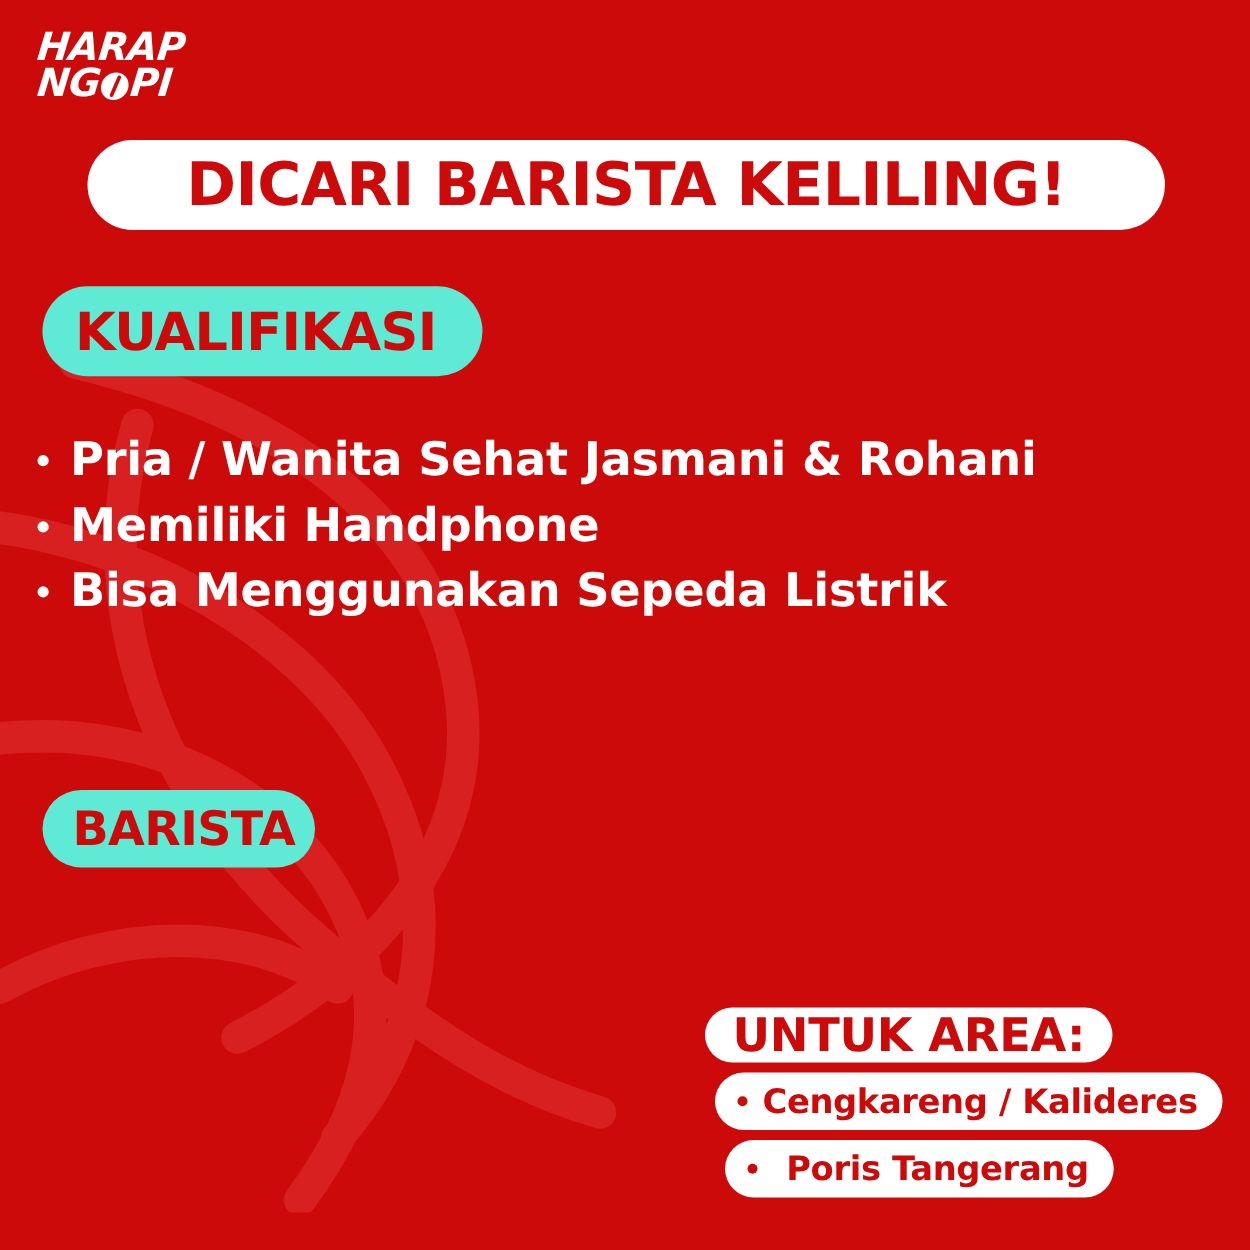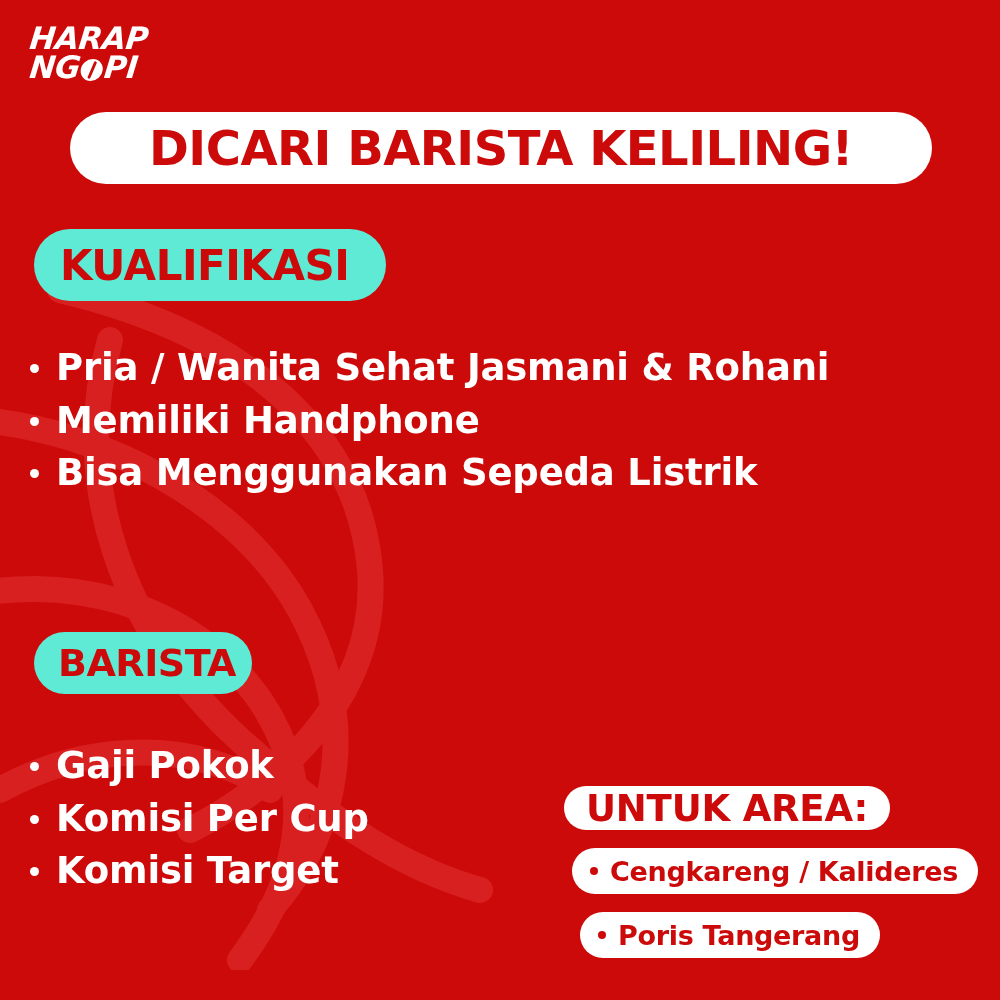--- a/index.html
+++ b/index.html
@@ -193,34 +193,34 @@
     height: 44px;
     font-size: 37px;
     padding: 0 22px;
     letter-spacing: -0.2px;
     margin-left: 0px;
   }
   .area-item {
     height: 46px;
     font-size: 27px;
     padding: 0 20px 0 18px;
-    margin-top: 18px;
+    margin-top: 8px;
     letter-spacing: -0.3px;
   }
   .area-item .dot {
     width: 8px;
     height: 8px;
     border-radius: 50%;
     background: #cc0a0a;
     display: inline-block;
     margin-right: 12px;
     flex: 0 0 auto;
   }
   #area-item-0 { margin-left: 8px; }
-  #area-item-1 { margin-left: 16px; }
+  #area-item-1 { margin-left: 16px; gap: 11px; }
 </style>
 </head>
 <body>
 
 <div id="poster">
 
   <svg class="watermark" viewBox="0 0 620 700" xmlns="http://www.w3.org/2000/svg">
     <g fill="none" stroke="#d92020" stroke-width="26" stroke-linecap="round">
       <path d="M120 20 C 330 70, 420 180, 430 300 C 440 430, 330 520, 250 560"></path>
       <path d="M40 150 C 160 160, 300 230, 360 340 C 420 450, 400 560, 330 640"></path>
@@ -251,34 +251,20 @@
         <span>Memiliki Handphone</span>
       </li>
     <li>
         <span class="dot"></span>
         <span>Bisa Menggunakan Sepeda Listrik</span>
       </li>
   </ul>
 
   <div class="section-title" id="benefit-title">BARISTA</div>
 
-  <ul class="bullet-list" id="benefit-list">
-    <li>
-        <span class="dot"></span>
-        <span>Gaji Pokok</span>
-      </li>
-    <li>
-        <span class="dot"></span>
-        <span>Komisi Per Cup</span>
-      </li>
-    <li>
-        <span class="dot"></span>
-        <span>Komisi Target</span>
-      </li>
-  </ul>
 
   <div id="area-box">
     <div class="area-pill" id="area-title">UNTUK AREA:</div>
     <div class="area-pill area-item" id="area-item-0">
         <span class="dot"></span>
         <span>Cengkareng / Kalideres</span>
       </div>
     <div class="area-pill area-item" id="area-item-1">
         <span class="dot"></span>
         <span>Poris Tangerang</span>

